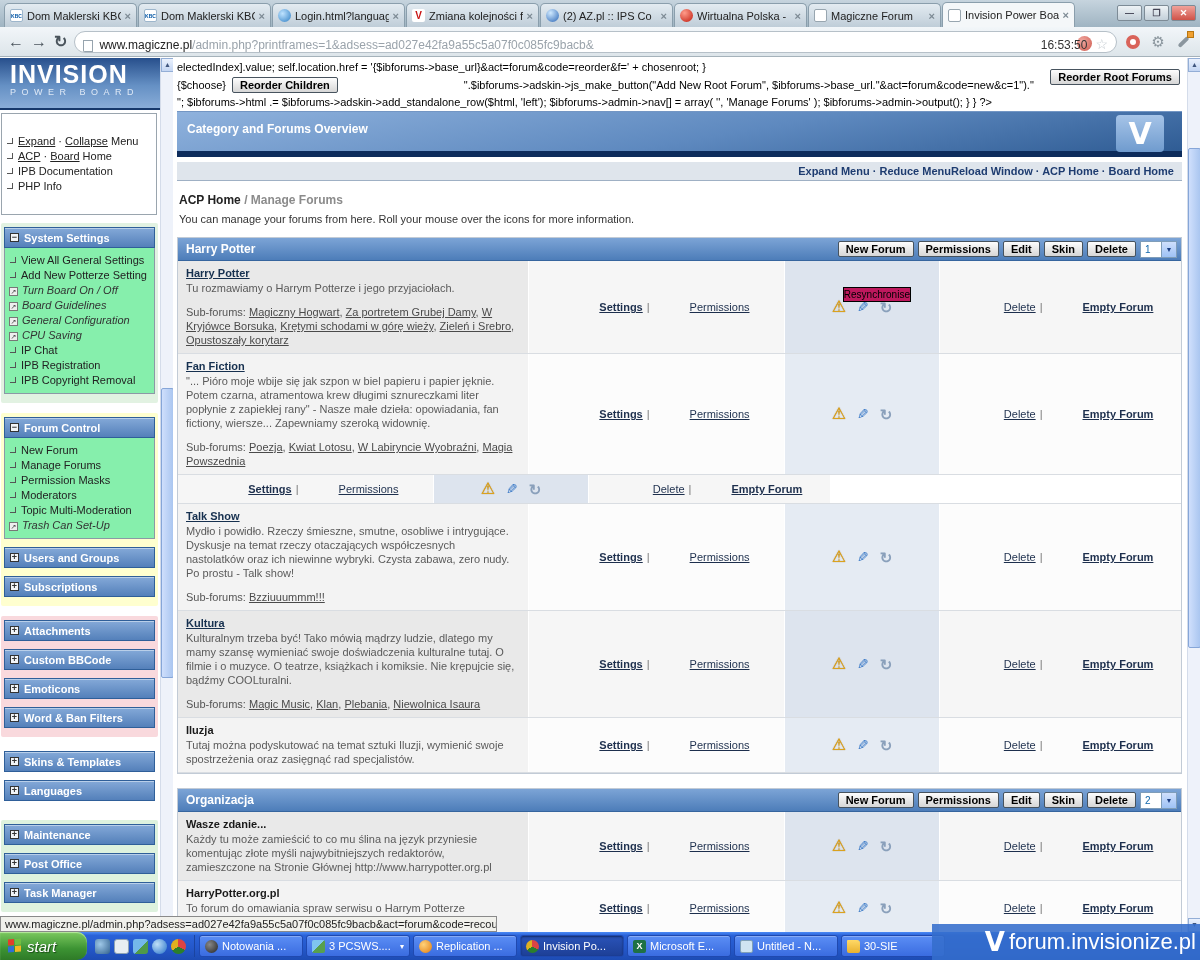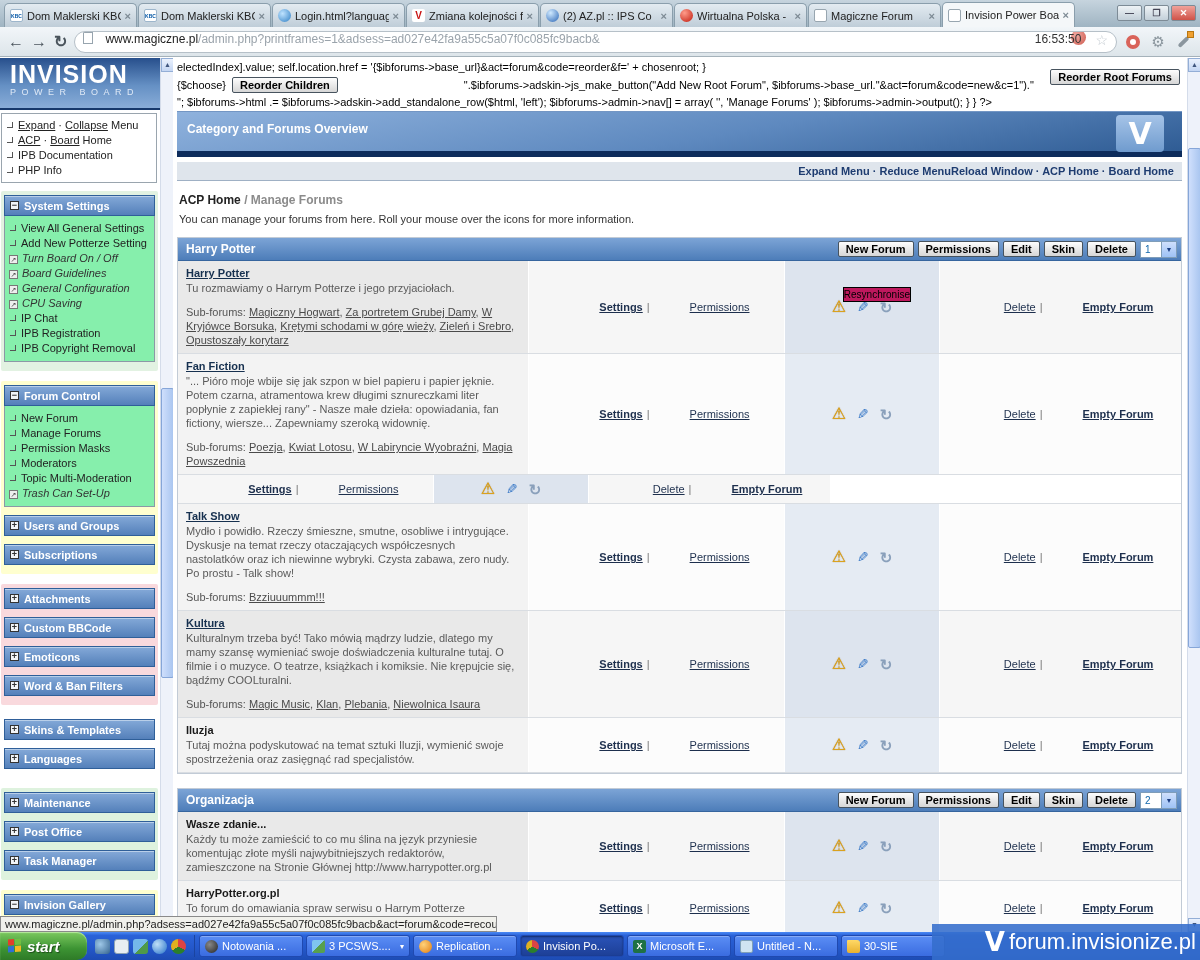--- a/index.html
+++ b/index.html
@@ -20,21 +20,21 @@
   .fav.globe{background:radial-gradient(circle at 35% 30%,#cfe9ff,#2b66b5);border-radius:50%;}
   .fav.wp{background:radial-gradient(circle at 35% 30%,#ff9c8a,#c01a0e);border-radius:50%;}
   .fav.page{background:#fff;border:1px solid #98a6b0;}
   .wincontrols{margin-left:auto;display:flex;gap:2px;align-self:flex-start;padding-top:3px;}
   .wbtn{width:25px;height:16px;border:1px solid #7d8b96;border-radius:2px;background:linear-gradient(#eef3f6,#c3d0d9);color:#445;font-size:9px;line-height:14px;text-align:center;font-weight:bold;}
   .wbtn.close{background:linear-gradient(#f0a29a,#cf5248);color:#fff;}
 
   
   .navbar{position:absolute;top:27px;left:0;right:0;height:30px;background:linear-gradient(#f2f6f9,#dde5ea);border-bottom:1px solid #a5b2ba;display:flex;align-items:center;gap:7px;padding:0 8px;}
   .navbtn{font-size:16px;font-weight:bold;color:#4a545c;line-height:1;}
-  .urlbox{flex:1;height:22px;background:#fff;border:1px solid #b6c0c8;border-radius:11px;display:flex;align-items:flex-start;padding:0 8px;gap:12px;overflow:hidden;}
+  .urlbox{flex:1;height:22px;background:#fff;border:1px solid #b6c0c8;border-radius:11px;display:flex;align-items:flex-end;padding:0 8px;gap:6px;overflow:hidden;}
   .pageico{width:10px;height:12px;border:1px solid #97a4ae;background:#fff;flex:0 0 10px;}
   .urltext{flex:1;font-size:12px;color:#9aa3ab;white-space:nowrap;overflow:hidden;}
   .urltext b{color:#222;font-weight:normal;}
   .timer{font-size:12px;color:#333;position:relative;padding-right:2px;}
   .timer .reddot{position:absolute;right:-3px;top:-2px;width:15px;height:15px;border-radius:50%;background:radial-gradient(circle at 35% 35%,#f09a91,#c43c2e);opacity:.85;}
   .star{color:#c3cad0;font-size:14px;}
   .extico{width:18px;height:18px;display:inline-flex;align-items:center;justify-content:center;position:relative;}
   .stopico{width:14px;height:14px;border-radius:50%;border:4px solid #d9635a;background:#fff;}
   .gearico{color:#8b969e;font-size:15px;}
   .wrenchico{width:13px;height:4px;background:#8b969e;border-radius:2px;transform:rotate(-45deg);}
@@ -45,21 +45,21 @@
   .sidebar{width:160px;flex:0 0 160px;background:#fff;overflow:hidden;}
   .vscroll{width:13px;flex:0 0 13px;background:#eef2fa;border-left:1px solid #d4dcea;position:relative;}
   .sbtn{position:absolute;left:0;width:13px;height:14px;background:linear-gradient(#eaf1fd,#c4d6f3);border:1px solid #93aed6;color:#40567e;font-size:7px;text-align:center;line-height:12px;}
   .sthumb{position:absolute;left:0;width:13px;background:linear-gradient(90deg,#cfdffc,#aac6f0);border:1px solid #86a6d8;border-radius:2px;}
   .main{flex:1;position:relative;overflow:hidden;background:#fff;padding:2px 5px 0 4px;}
 
   
   .logo{height:52px;background:linear-gradient(#274f8c,#6590c4 55%,#89add8);border-bottom:2px solid #16386b;color:#fff;padding:4px 0 0 10px;}
   .logo .l1{font-size:25px;font-weight:bold;letter-spacing:1px;line-height:25px;}
   .logo .l2{font-size:9px;letter-spacing:5.5px;color:#dfe9f6;}
-  .topmenu{margin:3px 3px 8px 1px;border:1px solid #9aa5ae;background:#fff;padding:4px 4px;}
+  .topmenu{margin:3px 3px 8px 1px;border:1px solid #9aa5ae;background:#fff;padding:20px 4px;}
   .tmline{line-height:15px;color:#222;white-space:nowrap;}
   .tmline .lnk{text-decoration:underline;cursor:pointer;}
   .arr{display:inline-block;width:6px;height:6px;border-left:1px solid #555;border-top:1px solid #555;transform:rotate(180deg);margin:0 5px 1px 1px;}
   .sbgroup{margin:0 2px 10px 1px;padding:4px 3px 1px 3px;border-radius:2px;}
   .panel{margin-bottom:8px;}
   .sbhead{height:21px;display:flex;align-items:center;gap:5px;padding:0 5px;background:linear-gradient(#84a9d8,#5480ba);border:1px solid #2f5f99;color:#fff;font-weight:bold;font-size:11px;cursor:pointer;box-shadow:inset 0 1px 0 #b9cfe9;}
   .sign{width:9px;height:9px;background:#f2f5f8;border:1px solid #333;color:#333;font-size:9px;line-height:7px;text-align:center;flex:0 0 9px;}
   .sbbody{border:1px solid #8c98a6;border-top:none;background:#86efac;padding:5px 4px;}
   .sbitem{line-height:15px;color:#222;white-space:nowrap;cursor:pointer;}
   .sbitem.ital{font-style:italic;color:#333;}
@@ -120,21 +120,21 @@
   .tooltip{position:absolute;left:58px;top:26px;background:#be185d;border:1px solid #000;padding:1px 0;font-size:10px;color:#000;white-space:nowrap;z-index:30;}
 
   
   .statustip{position:absolute;left:0;bottom:28px;width:497px;height:16px;background:#f1f1ec;border:1px solid #8a8a8a;color:#222;font-size:11px;line-height:14px;padding:0 4px;white-space:nowrap;overflow:hidden;z-index:40;}
 
   
   .taskbar{position:absolute;left:0;right:0;bottom:0;height:28px;background:linear-gradient(#4b8af5 0%,#2a62d8 12%,#2458cb 55%,#1d4cb4 100%);display:flex;align-items:center;z-index:50;}
   .startbtn{height:28px;width:87px;background:linear-gradient(#7cc95f,#3c9333 60%,#2e7a27);border-radius:0 10px 10px 0;display:flex;align-items:center;gap:5px;padding:0 12px 0 8px;box-shadow:inset 0 1px 1px #b8e8a0;}
   .winflag{width:14px;height:14px;display:grid;grid-template-columns:6px 6px;grid-template-rows:6px 6px;gap:1px;transform:skewY(-4deg);}
   .winflag i{display:block;}
-  .startlabel{color:#fff;font-size:15px;font-weight:bold;font-style:italic;text-shadow:1px 1px 1px #1d4d18;}
+  .startlabel{color:#fff;font-size:15px;font-weight:normal;font-style:italic;text-shadow:1px 1px 1px #1d4d18;}
   .quick{display:flex;gap:4px;align-items:center;padding:0 8px;border-right:1px solid #1a44a0;height:22px;}
   .qico{width:15px;height:15px;border-radius:3px;}
   .tasks{flex:1;display:flex;gap:3px;padding:0 4px;overflow:hidden;}
   .taskbtn{flex:0 0 104px;height:22px;background:linear-gradient(#5b8ef5,#3a6ce0);border:1px solid #1f49b0;border-radius:3px;color:#fff;display:flex;align-items:center;gap:4px;padding:0 5px;font-size:11px;white-space:nowrap;overflow:hidden;box-shadow:inset 0 1px 0 #86aaf5;cursor:pointer;}
   .taskbtn.active{background:linear-gradient(#2a53b8,#1d3f96);box-shadow:inset 0 1px 2px #122a66;}
   .tico{width:13px;height:13px;flex:0 0 13px;border-radius:2px;display:inline-flex;align-items:center;justify-content:center;font-size:9px;font-weight:bold;color:#fff;}
   .tico.globe-dark{background:radial-gradient(circle at 35% 35%,#888,#222);border-radius:50%;}
   .tico.image{background:linear-gradient(135deg,#7fc4f0 50%,#57a04e 50%);}
   .tico.orange{background:radial-gradient(circle at 35% 35%,#ffd27a,#e07b10);border-radius:50%;}
   .tico.chrome{background:conic-gradient(#d44 0 33%,#2b7f2b 33% 66%,#e0b020 66% 100%);border-radius:50%;}

